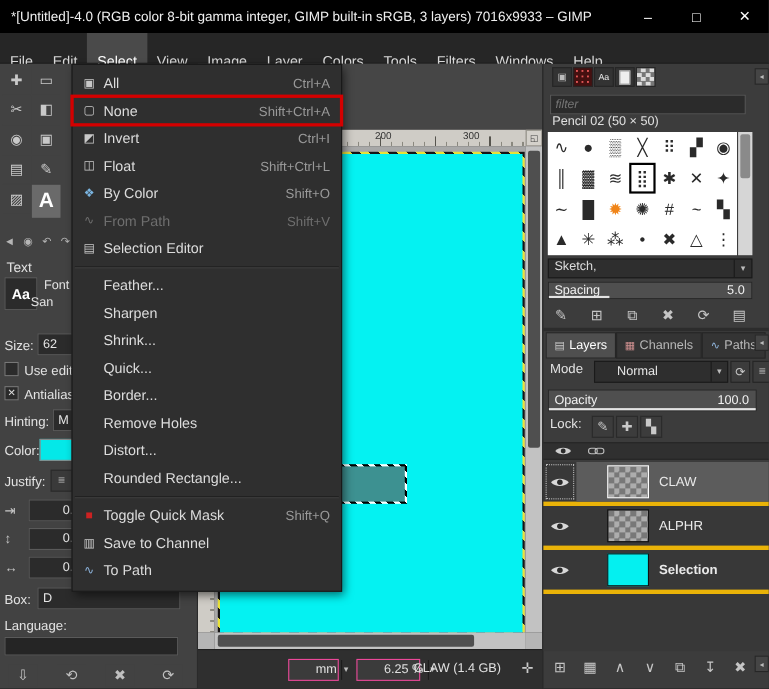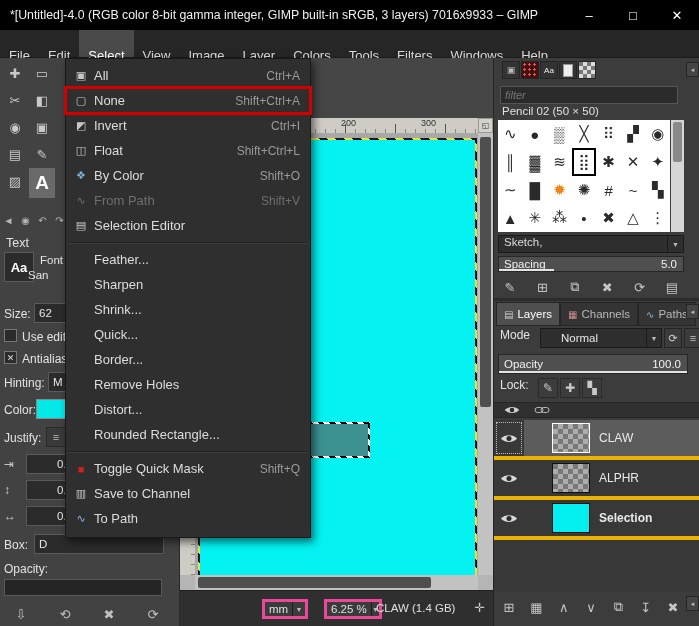--- a/index.html
+++ b/index.html
@@ -63,22 +63,22 @@
   #sel-fill{width:100%;height:100%;background:#3d9191;}
   .sbar{background:#c2c2c2;}
   #v-scroll{left:298px;top:75px;width:15px;height:442px;}
   #v-thumb{position:absolute;left:2px;top:4px;width:11px;height:270px;background:#4f4f4f;border-radius:2px;}
   #h-scroll{left:15px;top:517px;width:283px;height:15px;}
   #h-thumb{position:absolute;left:3px;top:2px;width:233px;height:11px;background:#4f4f4f;border-radius:2px;}
   .corner{background:#b5b5b5;}
   #corner-bl{left:0;top:517px;width:15px;height:15px;}
   #corner-br{left:298px;top:517px;width:15px;height:15px;}
   #statusbar{left:0;top:532px;width:313px;height:36px;background:#2f2f2f;border-top:1px solid #1f1f1f;box-sizing:border-box;}
-  .combo{position:absolute;height:20px;background:#3b3b3b;border:3px solid #ec4899;box-sizing:border-box;
-         display:flex;align-items:center;font-size:11.5px;color:#e0e0e0;}
+  .combo{position:absolute;height:20px;background:#3b3b3b;border:1px solid #ec4899;box-sizing:border-box;
+         display:flex;align-items:center;font-size:11.5px;color:#e0e0e0;padding-left:20px;}
   .combo .cval{padding:0 4px;flex:1;white-space:nowrap;}
   .combo .carrow{width:13px;align-self:stretch;border-left:1px solid #1c1c1c;display:flex;align-items:center;justify-content:center;font-size:7px;color:#bbb;}
   #status-text{position:absolute;left:196px;top:11px;font-size:11.5px;color:#e0e0e0;white-space:nowrap;}
   #nav-icon{position:absolute;left:294px;top:9px;font-size:13px;color:#c9c9c9;}
 
   
   #right-panel{left:493px;top:58px;width:206px;height:568px;background:#3c3c3c;border-left:1px solid #242424;box-sizing:border-box;}
   .dock-tab{position:absolute;width:18px;height:18px;top:3px;background:#333;border:1px solid #252525;box-sizing:border-box;
             display:flex;align-items:center;justify-content:center;font-size:9px;color:#bbb;overflow:hidden;}
   #dtab-brushes{background-color:#451010;background-image:radial-gradient(#e05555 30%,transparent 32%);background-size:5px 5px;}
@@ -242,21 +242,21 @@
     <div class="to-entry" style="left:26px;top:448px;width:62px;height:20px;line-height:18px;text-align:right;padding-right:14px;">
       <span>0.0</span>
       <span class="spin-col">▲<br>▼</span>
     </div>
 
     <div class="to-label" style="left:4px;top:480px;">Box:</div>
     <div class="to-entry" style="left:34px;top:476px;width:130px;height:20px;line-height:18px;">
       <span>D</span>
     </div>
 
-    <div class="to-label" style="left:4px;top:504px;">Opacity:</div>
+    <div class="to-label" style="left:4px;top:504px;">Language:</div>
     <div class="to-entry" style="left:4px;top:521px;width:158px;height:17px;background:#252525;"></div>
 
     <span class="lp-foot-btn" style="left:8px;top:546px;">⇩</span>
     <span class="lp-foot-btn" style="left:52px;top:546px;">⟲</span>
     <span class="lp-foot-btn" style="left:96px;top:546px;">✖</span>
     <span class="lp-foot-btn" style="left:140px;top:546px;">⟳</span>
   </div>
 
   <div id="canvas-col" class="abs">
     <div id="cc-topgap" class="abs"></div>

